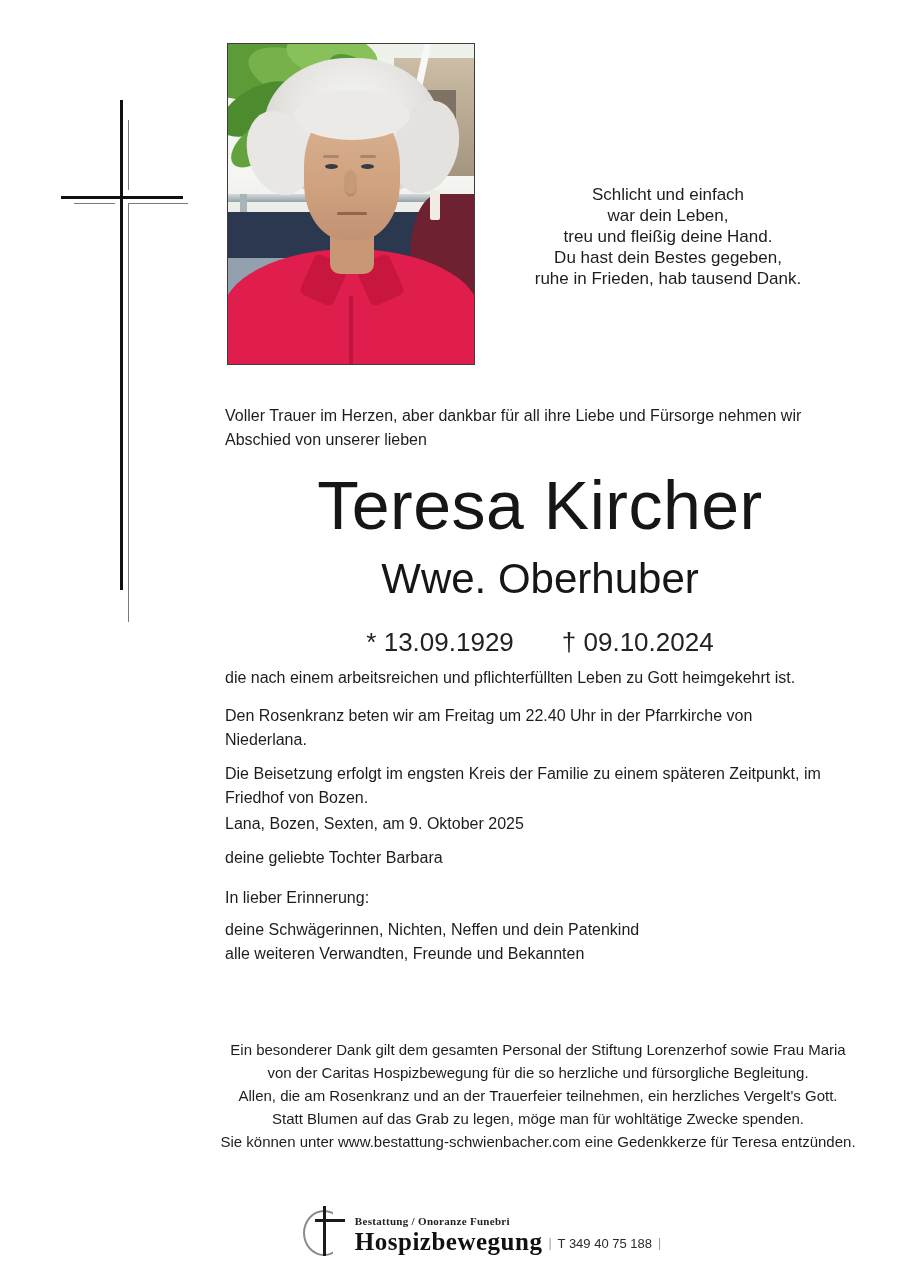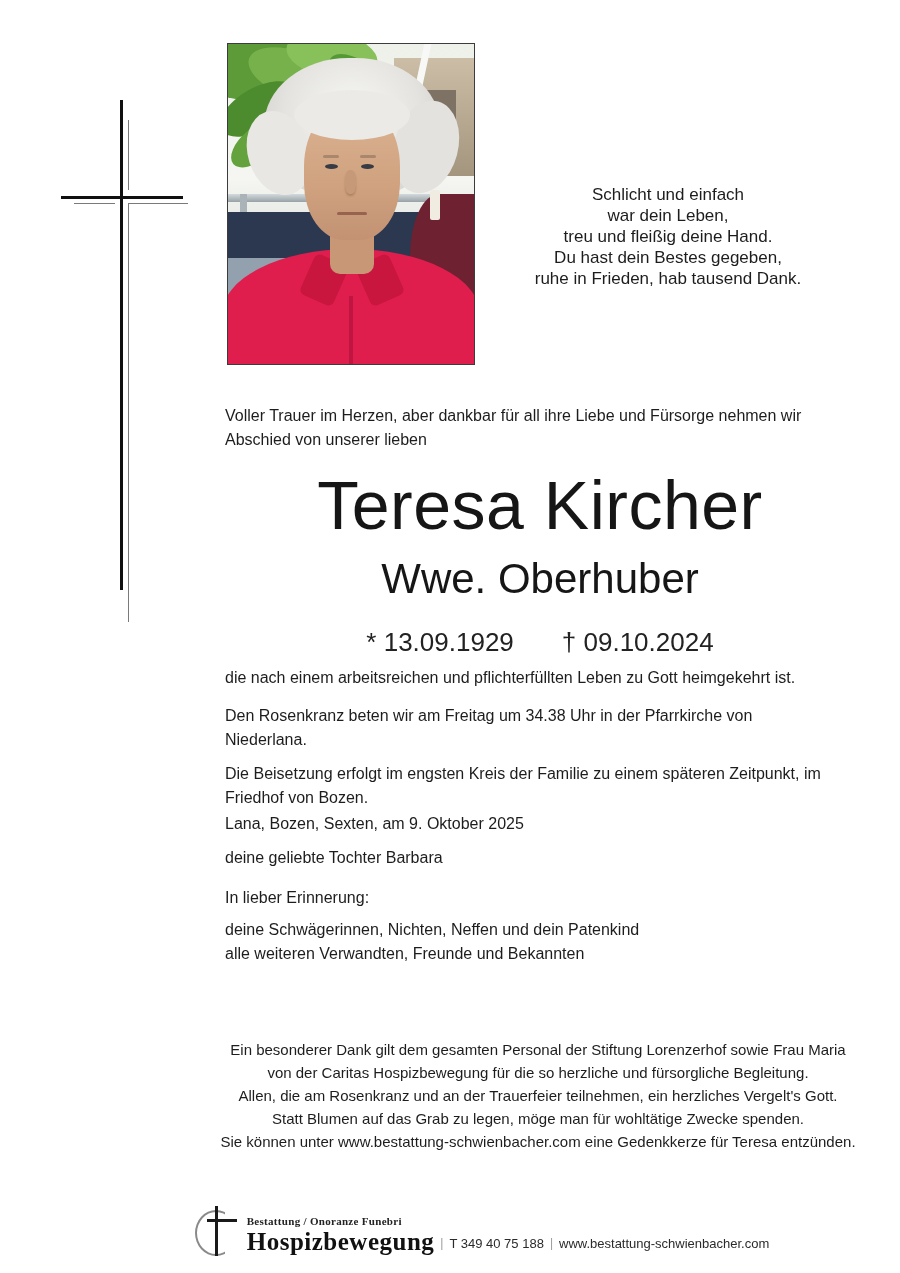--- a/index.html
+++ b/index.html
@@ -150,21 +150,21 @@
 Abschied von unserer lieben</div>
 
   <div class="abs name">Teresa Kircher</div>
   <div class="abs widow">Wwe. Oberhuber</div>
   <div class="abs dates">
     <span class="birth">* 13.09.1929</span><span class="death">† 09.10.2024</span>
   </div>
 
   <div class="abs bodytext">
     <p class="pre">die nach einem arbeitsreichen und pflichterfüllten Leben zu Gott heimgekehrt ist.</p>
-    <p class="pre mt14">Den Rosenkranz beten wir am Freitag um 34.38 Uhr in der Pfarrkirche von
+    <p class="pre mt14">Den Rosenkranz beten wir am Freitag um 22.40 Uhr in der Pfarrkirche von
 Niederlana.</p>
     <p class="pre mt10">Die Beisetzung erfolgt im engsten Kreis der Familie zu einem späteren Zeitpunkt, im
 Friedhof von Bozen.</p>
     <p class="pre mt2">Lana, Bozen, Sexten, am 9. Oktober 2025</p>
     <p class="pre mt10">deine geliebte Tochter Barbara</p>
     <p class="pre mt16">In lieber Erinnerung:</p>
     <p class="pre mt8">deine Schwägerinnen, Nichten, Neffen und dein Patenkind
 alle weiteren Verwandten, Freunde und Bekannten</p>
   </div>
 
@@ -184,16 +184,15 @@
       <div class="logo-cross-v"></div>
       <div class="logo-cross-h"></div>
     </div>
     <div class="brand-col">
       <span class="brand-top">Bestattung / Onoranze Funebri</span>
       <span class="brand-name">Hospizbewegung</span>
     </div>
     <span class="sep">|</span>
     <span class="contact">T 349 40 75 188</span>
     <span class="sep">|</span>
-    <span class="contact">www.bestattung-schwienbacher.com</span>
   </div>
 
 </div>
 
 </body></html>

